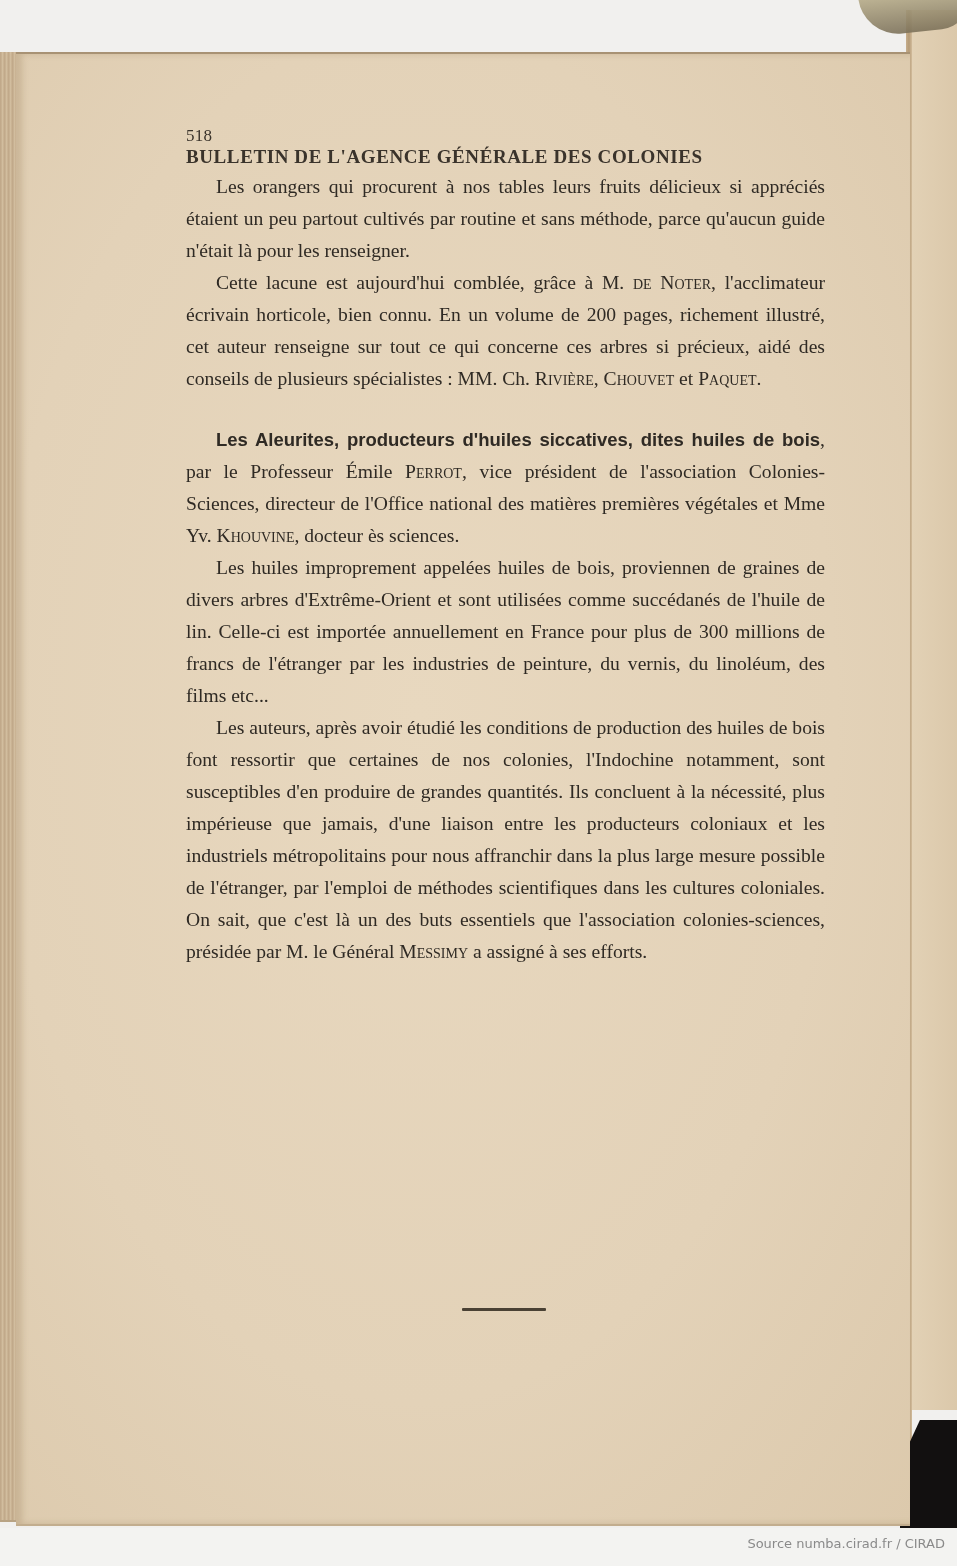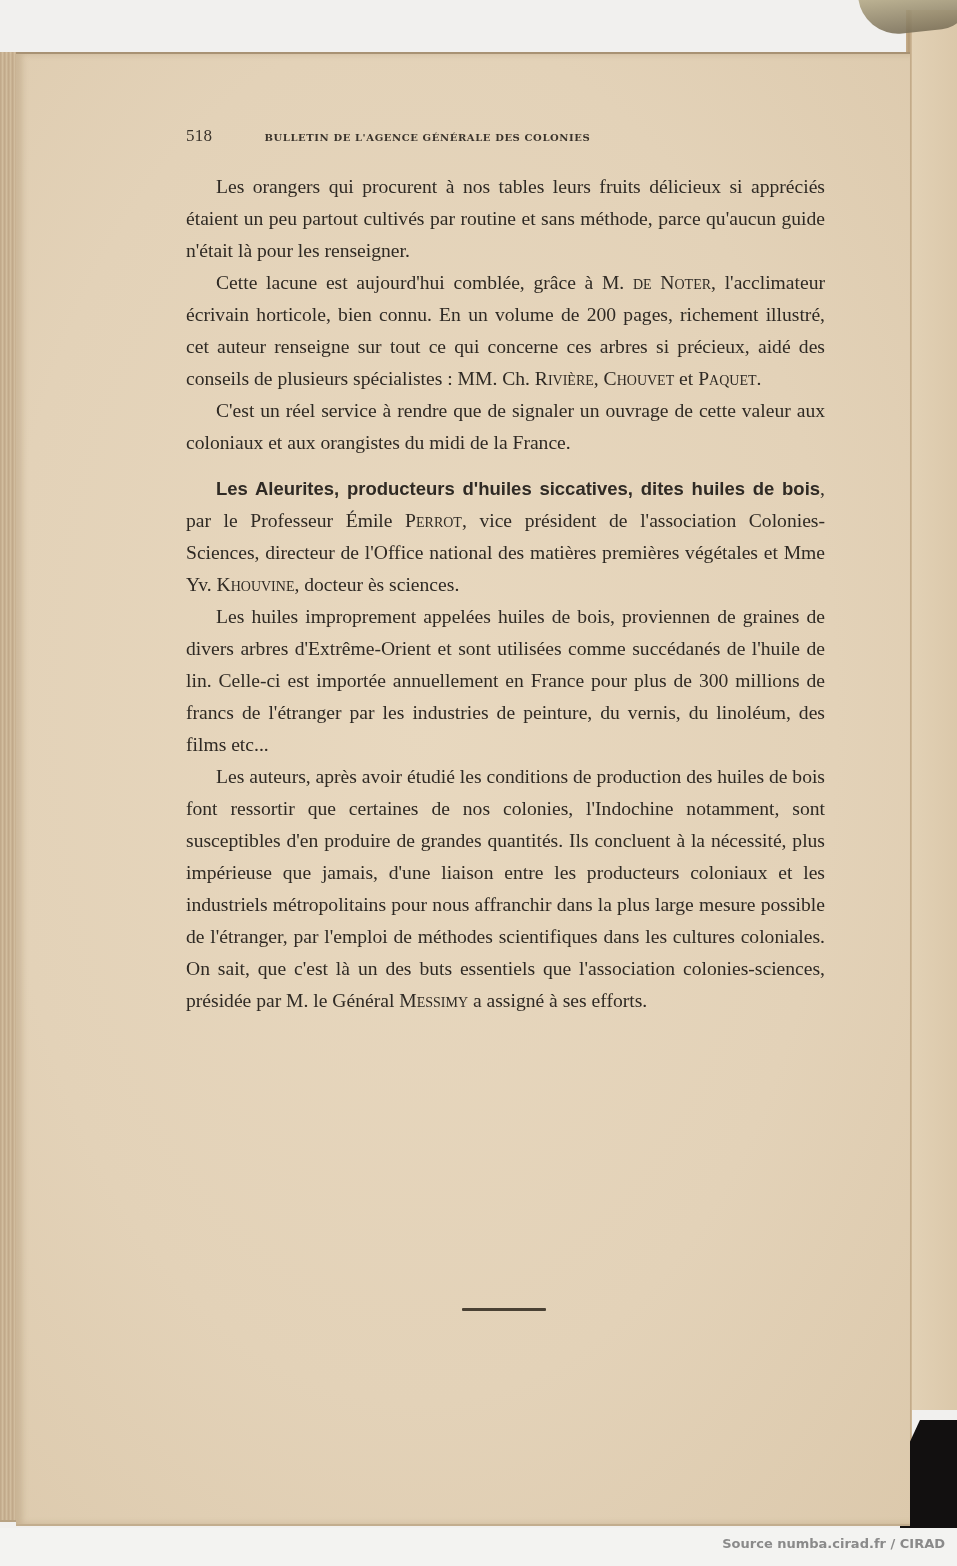--- a/index.html
+++ b/index.html
@@ -40,41 +40,41 @@
     .ribbon {
       position: absolute; left: 860px; top: -8px; width: 110px; height: 40px;
       background: linear-gradient(180deg, #b9ae8b, #7d725a);
       border-radius: 0 0 30px 40px;
       transform: rotate(-6deg);
       opacity: 0.9;
     }
     .running-head {
       position: absolute; left: 186px; top: 126px; width: 560px;
       font-size: 14.5px; color: #3a332b; letter-spacing: 0.3px;
-      display: flex; align-items: baseline;
+      display: flex; align-items: baseline; flex-direction: column;
     }
     .running-head .folio { font-size: 17px; margin-right: 52px; font-family: "Liberation Serif", serif; }
-    .running-head .title { font-weight: bold; font-size: 10px; letter-spacing: 0.6px; }
+    .running-head .title { font-weight: bold; font-size: 19px; letter-spacing: 0.6px; font-family: Liberation Serif, serif; }
     .body-text {
       position: absolute; left: 186px; top: 171px; width: 639px;
       font-family: "Liberation Serif", serif;
       font-size: 19.6px; line-height: 32px; color: #2f2a24;
       text-align: justify;
     }
     .body-text p { margin: 0; text-indent: 30px; text-align-last: left; }
-    .body-text p.gap { margin-top: 14px; }
+    .body-text p.gap { margin-top: 29px; }
     .body-text .bold { font-weight: bold; font-family: "Liberation Sans", sans-serif; font-size: 18.5px; }
     .sc { font-variant: small-caps; }
     .rule {
       position: absolute; left: 462px; top: 1308px; width: 84px; height: 3px;
       background: #4a4134; border-radius: 1px;
     }
     .source {
       position: absolute; right: 12px; top: 1536px;
-      font-family: "DejaVu Sans", sans-serif; font-size: 13px; color: #8a8a8a; font-weight: bold;
+      font-family: "DejaVu Sans", sans-serif; font-size: 13px; color: #8a8a8a;
     }
   </style>
 </head>
 <body>
 
 <div class="scan">
   <div class="page-edges"></div>
   <div class="right-page"></div>
   <div class="gutter"></div>
   <div class="ribbon"></div>
@@ -83,21 +83,20 @@
   <div class="page"></div>
 
   <div class="running-head">
     <span class="folio">518</span>
     <span class="title">BULLETIN DE L'AGENCE GÉNÉRALE DES COLONIES</span>
   </div>
 
   <div class="body-text">
     <p><span>Les orangers qui procurent à nos tables leurs fruits délicieux si appréciés étaient un peu partout cultivés par routine et sans méthode, parce qu'aucun guide n'était là pour les renseigner.</span></p>
     <p><span>Cette lacune est aujourd'hui comblée, grâce à M. </span><span class="sc">de Noter</span><span>, l'acclimateur écrivain horticole, bien connu. En un volume de 200 pages, richement illustré, cet auteur renseigne sur tout ce qui concerne ces arbres si précieux, aidé des conseils de plusieurs spécialistes : MM. Ch. </span><span class="sc">Rivière</span><span>, </span><span class="sc">Chouvet</span><span> et </span><span class="sc">Paquet</span><span>.</span></p>
-    <p><span>C'est un réel service à rendre que de signaler un ouvrage de cette valeur aux coloniaux et aux orangistes du midi de la France.</span></p>
 
     <p class="gap"><span class="bold">Les Aleurites, producteurs d'huiles siccatives, dites huiles de bois</span><span>, par le Professeur Émile </span><span class="sc">Perrot</span><span>, vice président de l'association Colonies-Sciences, directeur de l'Office national des matières premières végétales et Mme Yv. </span><span class="sc">Khouvine</span><span>, docteur ès sciences.</span></p>
     <p><span>Les huiles improprement appelées huiles de bois, proviennen de graines de divers arbres d'Extrême-Orient et sont utilisées comme succédanés de l'huile de lin. Celle-ci est importée annuellement en France pour plus de 300 millions de francs de l'étranger par les industries de peinture, du vernis, du linoléum, des films etc...</span></p>
     <p><span>Les auteurs, après avoir étudié les conditions de production des huiles de bois font ressortir que certaines de nos colonies, l'Indochine notamment, sont susceptibles d'en produire de grandes quantités. Ils concluent à la nécessité, plus impérieuse que jamais, d'une liaison entre les producteurs coloniaux et les industriels métropolitains pour nous affranchir dans la plus large mesure possible de l'étranger, par l'emploi de méthodes scientifiques dans les cultures coloniales. On sait, que c'est là un des buts essentiels que l'association colonies-sciences, présidée par M. le Général </span><span class="sc">Messimy</span><span> a assigné à ses efforts.</span></p>
   </div>
 
   <div class="rule"></div>
 </div>
 
 <div class="source">Source numba.cirad.fr / CIRAD</div>

